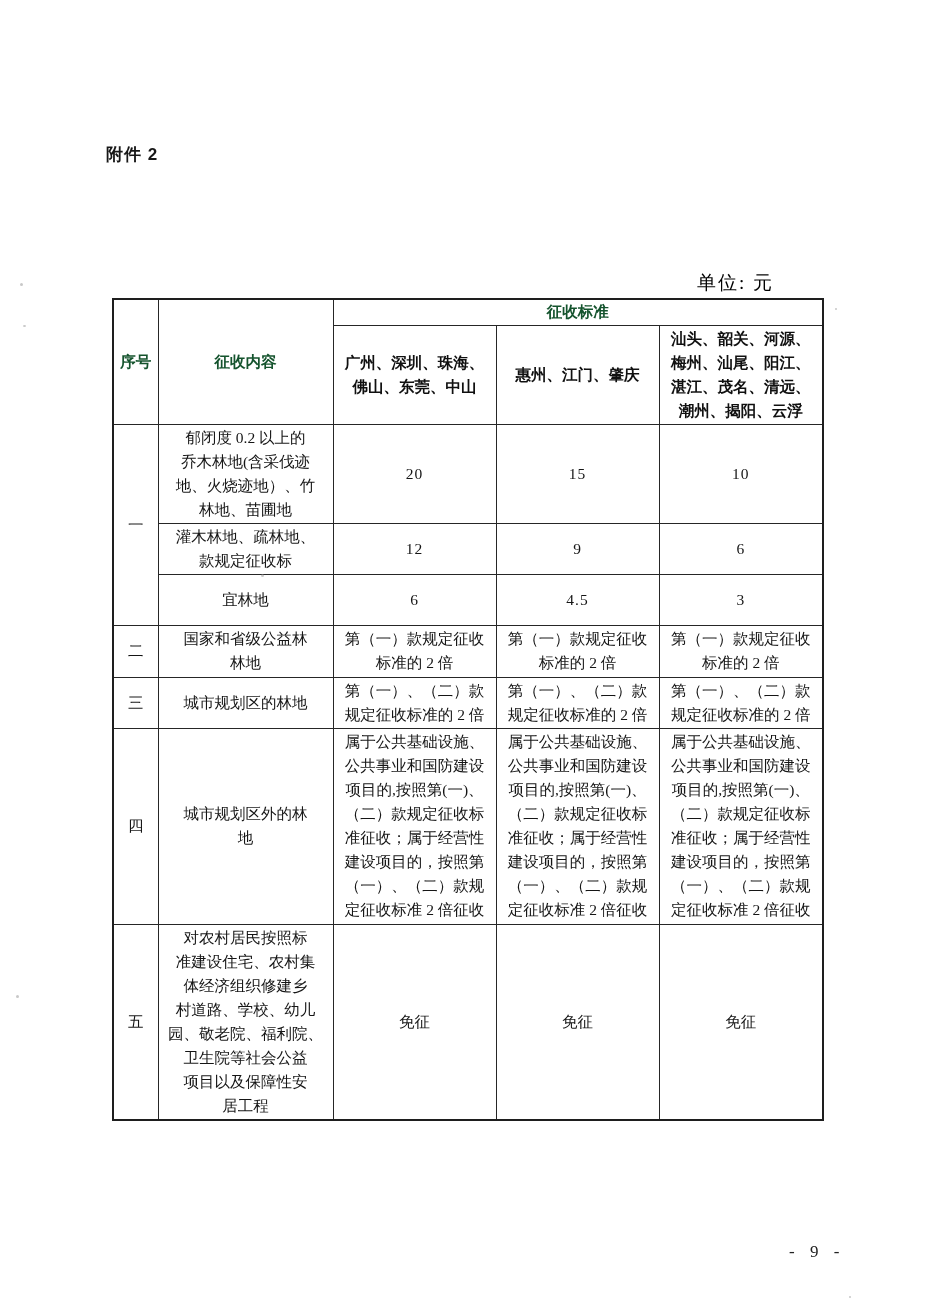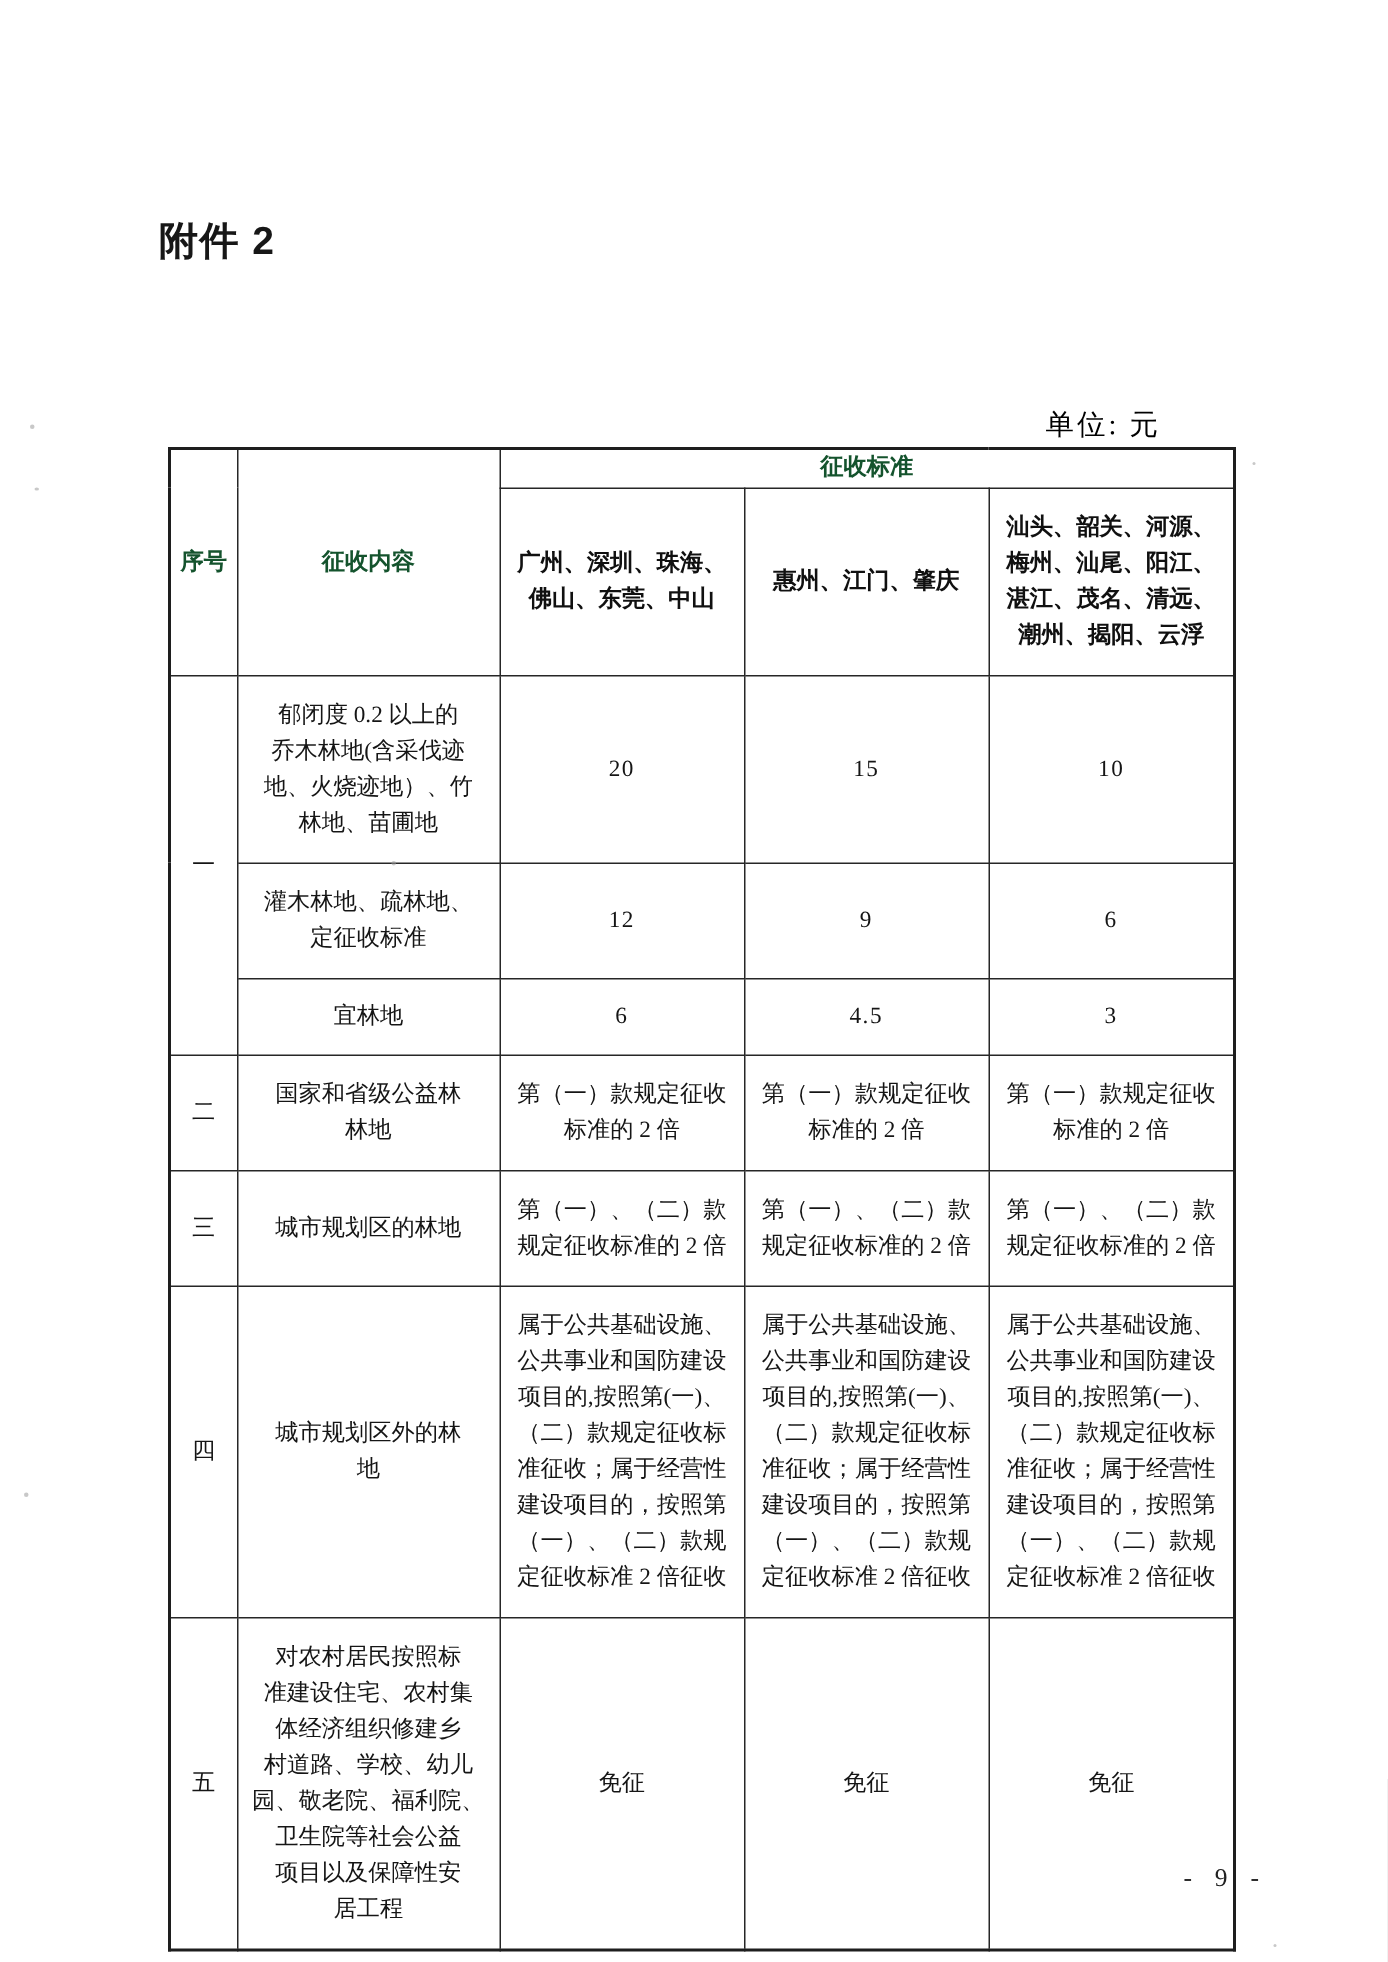--- a/index.html
+++ b/index.html
@@ -8,21 +8,21 @@
     width:925px;height:1308px;
     background:#ffffff;
     font-family:"Liberation Serif","DejaVu Serif",serif;
     color:#141414;
     overflow:hidden;
     margin:0 auto;
   }
   .attachment-label{
     position:absolute;left:106px;top:143px;
     font-family:"Liberation Sans","DejaVu Sans",sans-serif;
-    font-size:26px;font-weight:600;letter-spacing:1px;color:#171717;
+    font-size:17px;font-weight:600;letter-spacing:1px;color:#171717;
   }
   .doc-title{
     position:absolute;left:0;right:0;top:209px;
     text-align:center;
     font-size:29px;font-weight:700;letter-spacing:1.5px;color:#0c0c0c;
   }
   .unit-label{
     position:absolute;left:697px;top:270px;
     font-size:19px;letter-spacing:2px;color:#000000;
   }
@@ -31,21 +31,21 @@
     width:710px;
     border-collapse:collapse;table-layout:fixed;
     border:2px solid #1e1e1e;
     color:#151515;
   }
   table.fee-table td{
     border:1.6px solid #262626;
     text-align:center;vertical-align:middle;
     white-space:pre-line;
     font-size:15.5px;line-height:24px;
-    padding:14px 3px;overflow:hidden;
+    padding:1px 3px;overflow:hidden;
   }
   td.hdr{font-weight:700;font-size:16px;color:#14532d;}
   td.group-hdr{font-weight:700;font-size:15px;line-height:24px;color:#101010;}
   tr.row-std-hdr td{line-height:22px;padding:0;}
   tr.row-yilindi td{line-height:22px;padding:14px;}
   td.num{font-size:15px;letter-spacing:1px;font-family:Liberation Serif, serif;}
   td.serial{font-size:16px;}
   td.longtext{font-size:15.3px;line-height:24.2px;padding:1px 2px;}
   .page-number{
     position:absolute;left:789px;top:1242px;
@@ -93,21 +93,21 @@
         <td>郁闭度 0.2 以上的
 乔木林地(含采伐迹
 地、火烧迹地）、竹
 林地、苗圃地</td>
         <td class="num">20</td>
         <td class="num">15</td>
         <td class="num">10</td>
       </tr>
       <tr style="height:45px;">
         <td>灌木林地、疏林地、
-定征收标准</td>
+款规定征收标</td>
         <td class="num">12</td>
         <td class="num">9</td>
         <td class="num">6</td>
       </tr>
       <tr class="row-yilindi" style="height:26px;">
         <td>宜林地</td>
         <td class="num">6</td>
         <td class="num">4.5</td>
         <td class="num">3</td>
       </tr>

